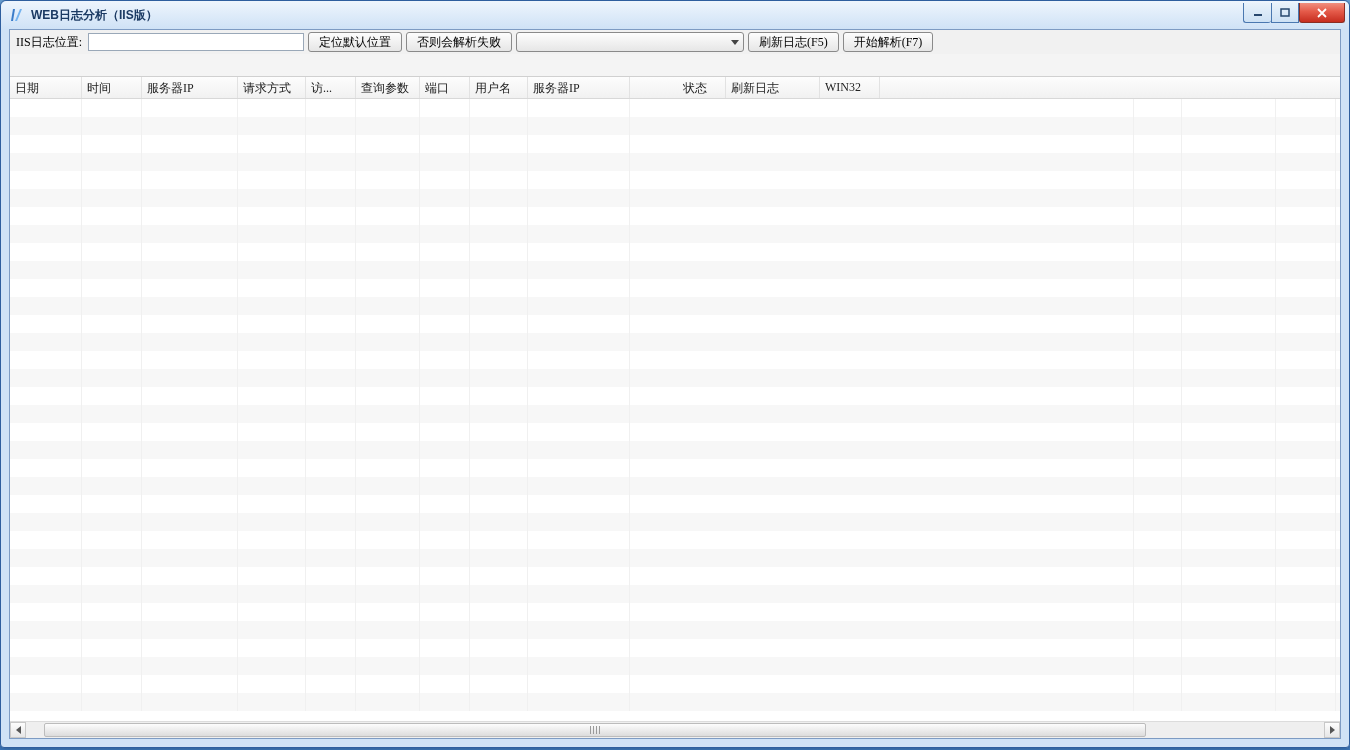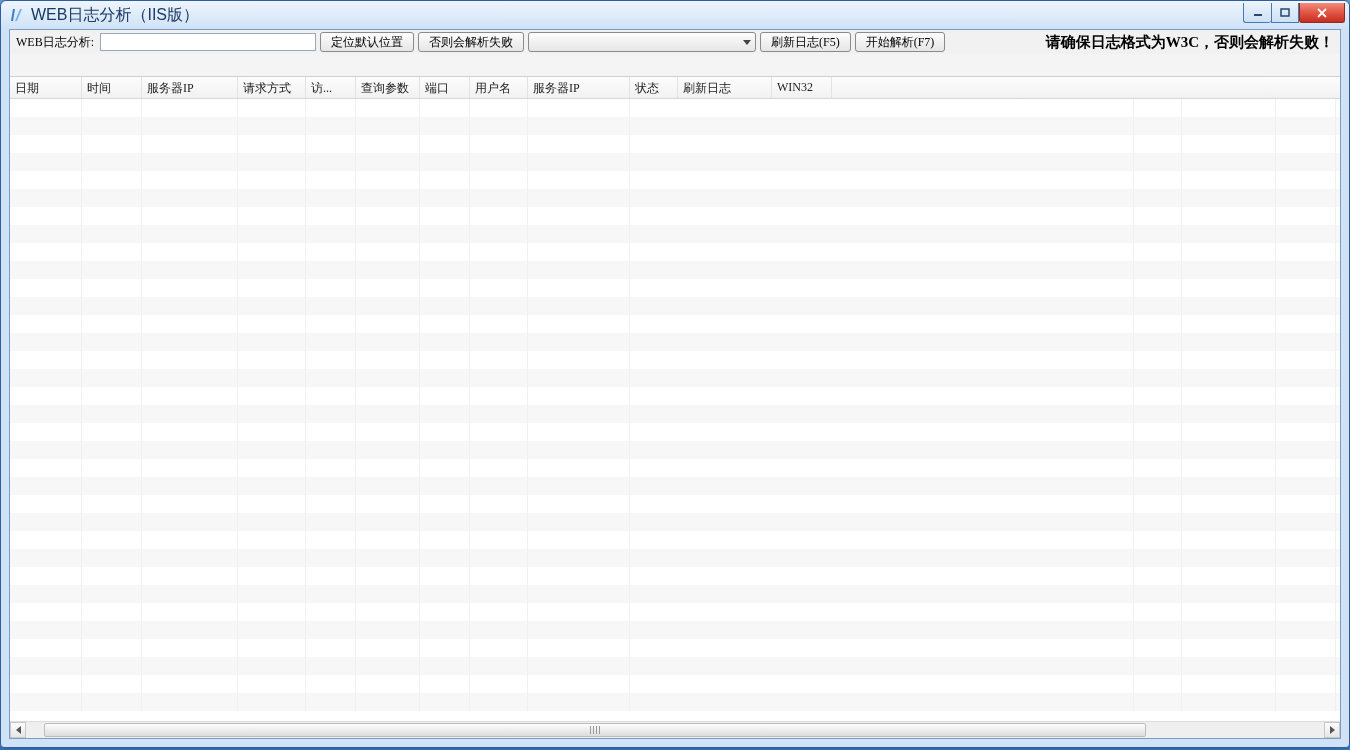--- a/index.html
+++ b/index.html
@@ -3,21 +3,21 @@
 <meta charset="utf-8">
 <style>
   html,body{margin:0;padding:0;height:100%;font-family:"Microsoft YaHei","SimSun",Tahoma,sans-serif;font-size:12px;background:#1b5fa8;overflow:hidden;}
   .desktop{width:1350px;height:750px;position:relative;background:linear-gradient(#6fa9e0,#3e7bc0);}
 
   
   .win{position:absolute;left:0;top:0;width:1350px;height:748px;border:1px solid #2e5e9e;border-radius:6px 6px 4px 4px;box-shadow:0 0 6px rgba(0,0,0,.35);background:#cfe2f6;box-sizing:border-box;}
   .titlebar{height:28px;background:linear-gradient(#eef5fd,#cfe2f6);border-radius:6px 6px 0 0;display:flex;align-items:center;padding:0 4px;box-sizing:border-box;}
   .win-icon{width:16px;height:16px;margin:0 6px 0 4px;display:inline-block;}
   .win-icon svg{display:block}
-  .title-text{color:#1b3a63;font-size:16px;flex:0 0 auto;}
+  .title-text{color:#1b3a63;font-size:12px;flex:0 0 auto;font-weight:bold;}
   .title-spacer{flex:1}
   .win-btns{display:flex;gap:0;height:20px;margin-top:-4px}
   .win-btn{width:28px;height:20px;border:1px solid #4a78b0;border-radius:0 0 3px 3px;background:linear-gradient(#e9f2fb,#cde1f4);border-top:none;display:flex;align-items:center;justify-content:center;color:#27476e;box-sizing:border-box;}
   .win-btn.min{border-right:none}
   .win-btn.max{border-radius:0 0 0 0}
   .win-btn.close{width:46px;background:linear-gradient(#f08f7f,#e45a49 45%,#c62d1f);border-color:#8a2e24;color:#fff;border-radius:0 0 3px 3px;border-left:1px solid #8a2e24}
   .win-btn svg{display:block}
 
   .client{position:absolute;left:8px;right:8px;top:28px;bottom:8px;background:#f4f4f4;border:1px solid #7d9bc3;box-sizing:border-box;}
 
@@ -82,46 +82,45 @@
               <path d="M2 1 L10 9 M10 1 L2 9" stroke="#fff" stroke-width="1.8"></path>
             </svg>
         </div>
       </div>
     </div>
 
     <div class="client">
 
 
       <div class="toolbar">
-        <span class="tb-label">WEB日志分析:</span>
+        <span class="tb-label">IIS日志位置:</span>
         <input class="tb-input" type="text" value="" style="">
         <button class="tb-btn">定位默认位置</button>
         <button class="tb-btn">否则会解析失败</button>
         <div class="tb-combo">
           <span></span>
           <span class="arrow"></span>
         </div>
         <button class="tb-btn">刷新日志(F5)</button>
         <button class="tb-btn">开始解析(F7)</button>
         <span class="tb-spacer"></span>
-        <span class="tb-warning">请确保日志格式为W3C，否则会解析失败！</span>
       </div>
 
       <div class="listview">
         <div class="lv-header" id="lv-header">
             <div class="lv-col" style="width: 72px;">日期</div>
             <div class="lv-col" style="width: 60px;">时间</div>
             <div class="lv-col" style="width: 96px;">服务器IP</div>
             <div class="lv-col" style="width: 68px;">请求方式</div>
             <div class="lv-col" style="width: 50px;">访...</div>
             <div class="lv-col" style="width: 64px;">查询参数</div>
             <div class="lv-col" style="width: 50px;">端口</div>
             <div class="lv-col" style="width: 58px;">用户名</div>
             <div class="lv-col" style="width: 102px;">服务器IP</div>
-            <div class="lv-col" style="width: 48px;">状态</div>
+            <div class="lv-col" style="width: 48px; margin-left: 48px;">状态</div>
             <div class="lv-col" style="width: 94px;">刷新日志</div>
             <div class="lv-col" style="width: 60px;">WIN32</div>
           </div>
         <div class="lv-body" id="lv-body">
             <div class="lv-row">
               <div class="lv-cell" style="width: 72px;"></div>
               <div class="lv-cell" style="width: 60px;"></div>
               <div class="lv-cell" style="width: 96px;"></div>
               <div class="lv-cell" style="width: 68px;"></div>
               <div class="lv-cell" style="width: 50px;"></div>

